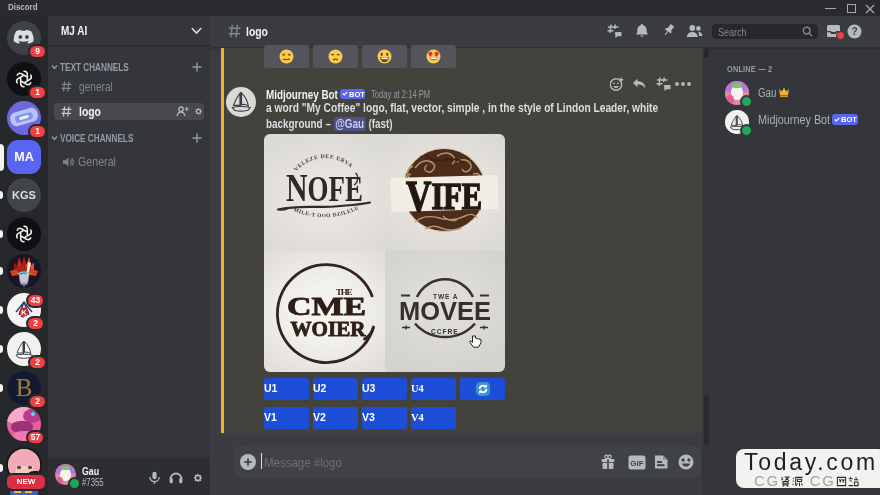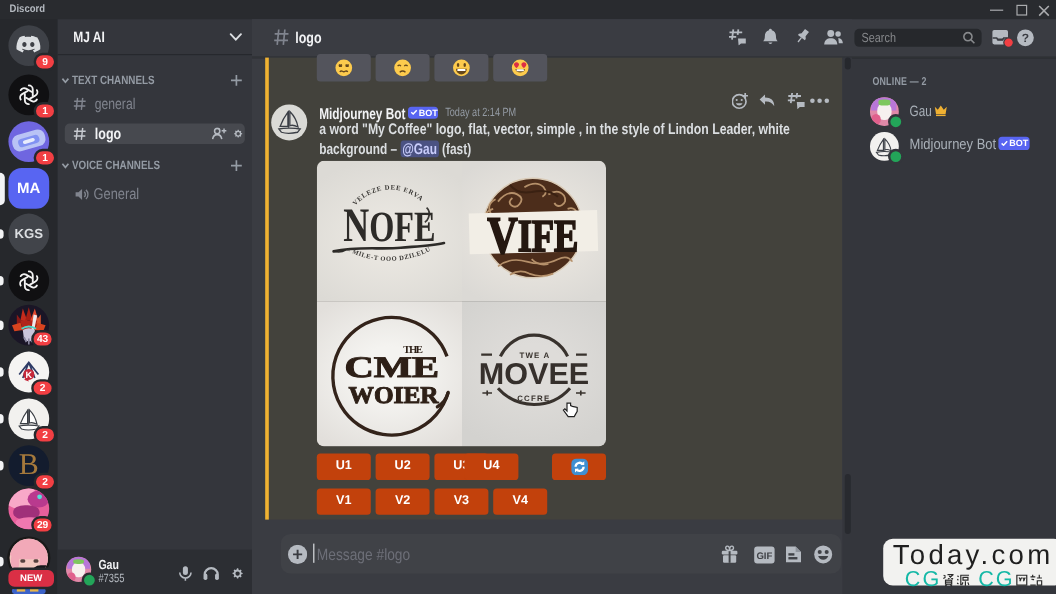--- a/index.html
+++ b/index.html
@@ -8,21 +8,21 @@
   
   #channelbar{left:48px;top:16px;width:162px;height:479px;background:#34363c;}
   #chat{left:210px;top:16px;width:500px;height:479px;background:#3a3c42;}
   #members{left:710px;top:48px;width:170px;height:447px;background:#34363c;}
   #header{left:210px;top:16px;width:670px;height:31px;background:#3a3c42;border-bottom:1px solid #2e3034;box-shadow:0 1px 0 rgba(0,0,0,.15);}
   svg{display:block;}
   .txt{white-space:nowrap;}
   .cjk{display:inline-block;vertical-align:-1px;margin:0 0.5px;}
   .badge{position:absolute;min-width:10px;height:11px;padding:0 2.5px;border-radius:8px;background:#f23f43;border:2.5px solid #26282c;color:#fff;font-size:8.5px;font-weight:bold;text-align:center;line-height:11.5px;}
   .ebtn{position:absolute;top:45px;width:45px;height:23px;border-radius:3px;background:#53545c;}
-  .ubtn{position:absolute;width:45px;height:21.5px;border-radius:3px;background:#c2410c;color:#fff;font-size:10.5px;font-weight:bold;text-align:center;line-height:21.5px;}
+  .ubtn{position:absolute;width:45px;height:21.5px;border-radius:3px;background:#1d4ed8;color:#fff;font-size:10.5px;font-weight:bold;line-height:21.5px;}
 </style>
 </head>
 <body>
 
 <div class="abs" style="left:0;top:0;width:880px;height:16px;background:#292b2f;"></div>
 <div class="abs txt" style="left:8px;top:2px;font-size:9px;font-weight:bold;color:#b5bac1;transform:scaleX(.88);transform-origin:0 50%;">Discord</div>
 <div class="abs" style="left:825px;top:7.5px;width:11px;height:1.5px;background:#a9aaad;"></div>
 <div class="abs" style="left:847px;top:4px;width:7px;height:7px;border:1.4px solid #a9aaad;"></div>
 <svg class="abs" style="left:865px;top:3.5px" width="10" height="10" viewBox="0 0 10 10">
     <path d="M1 1 L9 9 M9 1 L1 9" stroke="#a9aaad" stroke-width="1.3"></path>
@@ -145,25 +145,25 @@
   <div class="abs" style="left:18px;top:22px;width:16px;height:14px;background:#16161a;border-radius:50% 0 0 0;"></div>
 </div>
 <div class="abs" style="left:10px;top:490px;width:28px;height:5px;background:#3b62c9;border-radius:2px;"></div>
 <div class="abs" style="left:14px;top:488px;width:7px;height:5px;background:#e8b54a;"></div>
 <div class="abs" style="left:25px;top:488px;width:7px;height:5px;background:#e8b54a;"></div>
 <div class="abs" style="left:5px;top:473px;width:38px;height:14px;border-radius:7px;background:#da2f45;border:2.5px solid #26282c;color:#fff;font-size:8px;font-weight:bold;text-align:center;line-height:14px;">NEW</div>
 
 <div class="badge" style="left:28px;top:44px;">9</div>
 <div class="badge" style="left:28px;top:85px;">1</div>
 <div class="badge" style="left:28px;top:124px;">1</div>
-<div class="badge" style="left:26px;top:275px;">43</div>
+<div class="badge" style="left:26px;top:293px;">43</div>
 <div class="badge" style="left:26px;top:316px;">2</div>
 <div class="badge" style="left:28px;top:355px;">2</div>
 <div class="badge" style="left:28px;top:394px;">2</div>
-<div class="badge" style="left:26px;top:430px;">29</div>
+<div class="badge" style="left:26px;top:430px;">57</div>
 
 <div class="abs" style="left:48px;top:16px;width:162px;height:29px;border-bottom:1px solid #26282d;"></div>
 <div class="abs txt" style="left:61px;top:23.5px;font-size:12.5px;font-weight:bold;color:#f2f3f5;transform:scaleX(.8);transform-origin:0 50%;">MJ AI</div>
 <svg class="abs" style="left:191px;top:27px" width="11" height="8" viewBox="0 0 11 8">
     <path d="M1.2 1.5 L5.5 6 L9.8 1.5" stroke="#dbdee1" stroke-width="1.6" fill="none" stroke-linecap="round"></path>
   </svg>
 
 <svg class="abs" style="left:51px;top:63.5px" width="7" height="6" viewBox="0 0 7 6">
     <path d="M1 1.5 L3.5 4.5 L6 1.5" stroke="#949ba4" stroke-width="1.4" fill="none"></path>
   </svg>
@@ -409,32 +409,32 @@
     <path d="M17 76.5 h8 M21 74.5 v4 M95 76.5 h8 M99 74.5 v4" stroke="#38322d" stroke-width="1.4"></path>
     <g transform="translate(84,84)">
       <path d="M3.5 1 v6.5 l-1.8 -1.8 l-1.2 1 l4 5.5 h5 l2.5 -4.5 v-3.2 l-2 -0.5 l-2 -0.4 l-1.5 -0.6 v-2 z" fill="#fff" stroke="#222" stroke-width="1"></path>
     </g>
   </svg>
 </div>
 
 <div class="ubtn" style="left:264px;top:378px;">U1</div>
 <div class="ubtn" style="left:313px;top:378px;">U2</div>
 <div class="ubtn" style="left:362px;top:378px;">U3</div>
-<div class="ubtn" style="left:387px;top:378px;">U4</div>
+<div class="ubtn" style="left:411px;top:378px;font-family:Liberation Serif, serif;">U4</div>
 <div class="ubtn" style="left:460px;top:378px;"></div>
 <svg class="abs" style="left:476px;top:381.5px" width="14" height="14" viewBox="0 0 16 16">
     <rect x="0" y="0" width="16" height="16" rx="5" fill="#3f8fd1"></rect>
     <path d="M4.2 8 a3.8 3.8 0 0 1 6.9-2.2 M11.8 8 a3.8 3.8 0 0 1-6.9 2.2" stroke="#fff" stroke-width="2.2" fill="none"></path>
     <path d="M12.4 2.6 v3.6 h-3.6z" fill="#fff"></path>
     <path d="M3.6 13.4 v-3.6 h3.6z" fill="#fff"></path>
   </svg>
 <div class="ubtn" style="left:264px;top:407px;">V1</div>
 <div class="ubtn" style="left:313px;top:407px;">V2</div>
 <div class="ubtn" style="left:362px;top:407px;">V3</div>
-<div class="ubtn" style="left:411px;top:407px;">V4</div>
+<div class="ubtn" style="left:411px;top:407px;font-family:Liberation Serif, serif;">V4</div>
 
 <div class="abs" style="left:233.5px;top:444.5px;width:467px;height:33.5px;border-radius:8px;background:#404247;"></div>
 <svg class="abs" style="left:240px;top:453.5px" width="16" height="16" viewBox="0 0 16 16">
     <circle cx="8" cy="8" r="8" fill="#b5bac1"></circle>
     <path d="M8 4.2 V11.8 M4.2 8 H11.8" stroke="#383a40" stroke-width="1.6"></path>
   </svg>
 <div class="abs" style="left:260.5px;top:453px;width:1px;height:16px;background:#dbdee1;"></div>
 <div class="abs txt" style="left:263.5px;top:454.5px;font-size:13.5px;color:#6d6f78;transform:scaleX(.85);transform-origin:0 50%;">Message #logo</div>
 
 <svg class="abs" style="left:600px;top:454px" width="16" height="16" viewBox="0 0 16 16">
@@ -487,21 +487,21 @@
 <div class="abs" style="left:740px;top:124px;width:9px;height:9px;border-radius:50%;background:#23a559;border:2.5px solid #34363c;"></div>
 <div class="abs txt" style="left:757.5px;top:113px;font-size:12.5px;font-weight:500;color:#a9b0b8;transform:scaleX(.865);transform-origin:0 50%;">Midjourney Bot</div>
 <div class="abs" style="left:832px;top:113.5px;width:26px;height:11px;border-radius:3px;background:#5865f2;"></div>
 <svg class="abs" style="left:834px;top:116.5px" width="6" height="5" viewBox="0 0 6 5">
     <path d="M0.7 2.5 L2.3 4 L5.3 0.8" stroke="#fff" stroke-width="1.2" fill="none"></path>
   </svg>
 <div class="abs txt" style="left:841px;top:115px;font-size:7.5px;font-weight:bold;color:#fff;">BOT</div>
 
 <div class="abs" style="left:735.5px;top:448.5px;width:150px;height:39.5px;border-radius:8px;background:#f2f2f0;"></div>
 <div class="abs txt" style="left:744px;top:448.5px;font-size:23px;color:#1f1f1f;letter-spacing:2.7px;">Today.com</div>
-<div class="abs txt" style="left:754px;top:471.5px;font-size:18px;color:#14b8a6;letter-spacing:1.7px;">CG<svg class="cjk" width="11" height="11" viewBox="0 0 12 12">
+<div class="abs txt" style="left:754px;top:471.5px;font-size:15px;color:#a3a3a3;letter-spacing:1.7px;">CG<svg class="cjk" width="11" height="11" viewBox="0 0 12 12">
       <g stroke="#2a2a2a" stroke-width="1.1" fill="none">
         <path d="M1.5 1.5 l1.8 1 M1.2 4.5 l2 -1.2"></path>
         <path d="M5 1 h5.5 M10 1 l-4.5 4 M6.5 2.2 l3.5 3"></path>
         <rect x="3.2" y="6" width="5.6" height="3.6"></rect>
         <path d="M3.2 7.8 h5.6"></path>
         <path d="M4.5 9.8 l-1.5 1.7 M7.5 9.8 l1.5 1.7"></path>
       </g>
     </svg><svg class="cjk" width="11" height="11" viewBox="0 0 12 12">
       <g stroke="#2a2a2a" stroke-width="1.1" fill="none">
         <path d="M1 2 l1 1 M0.8 5 l1 1 M0.6 8.5 l1.3 1"></path>

